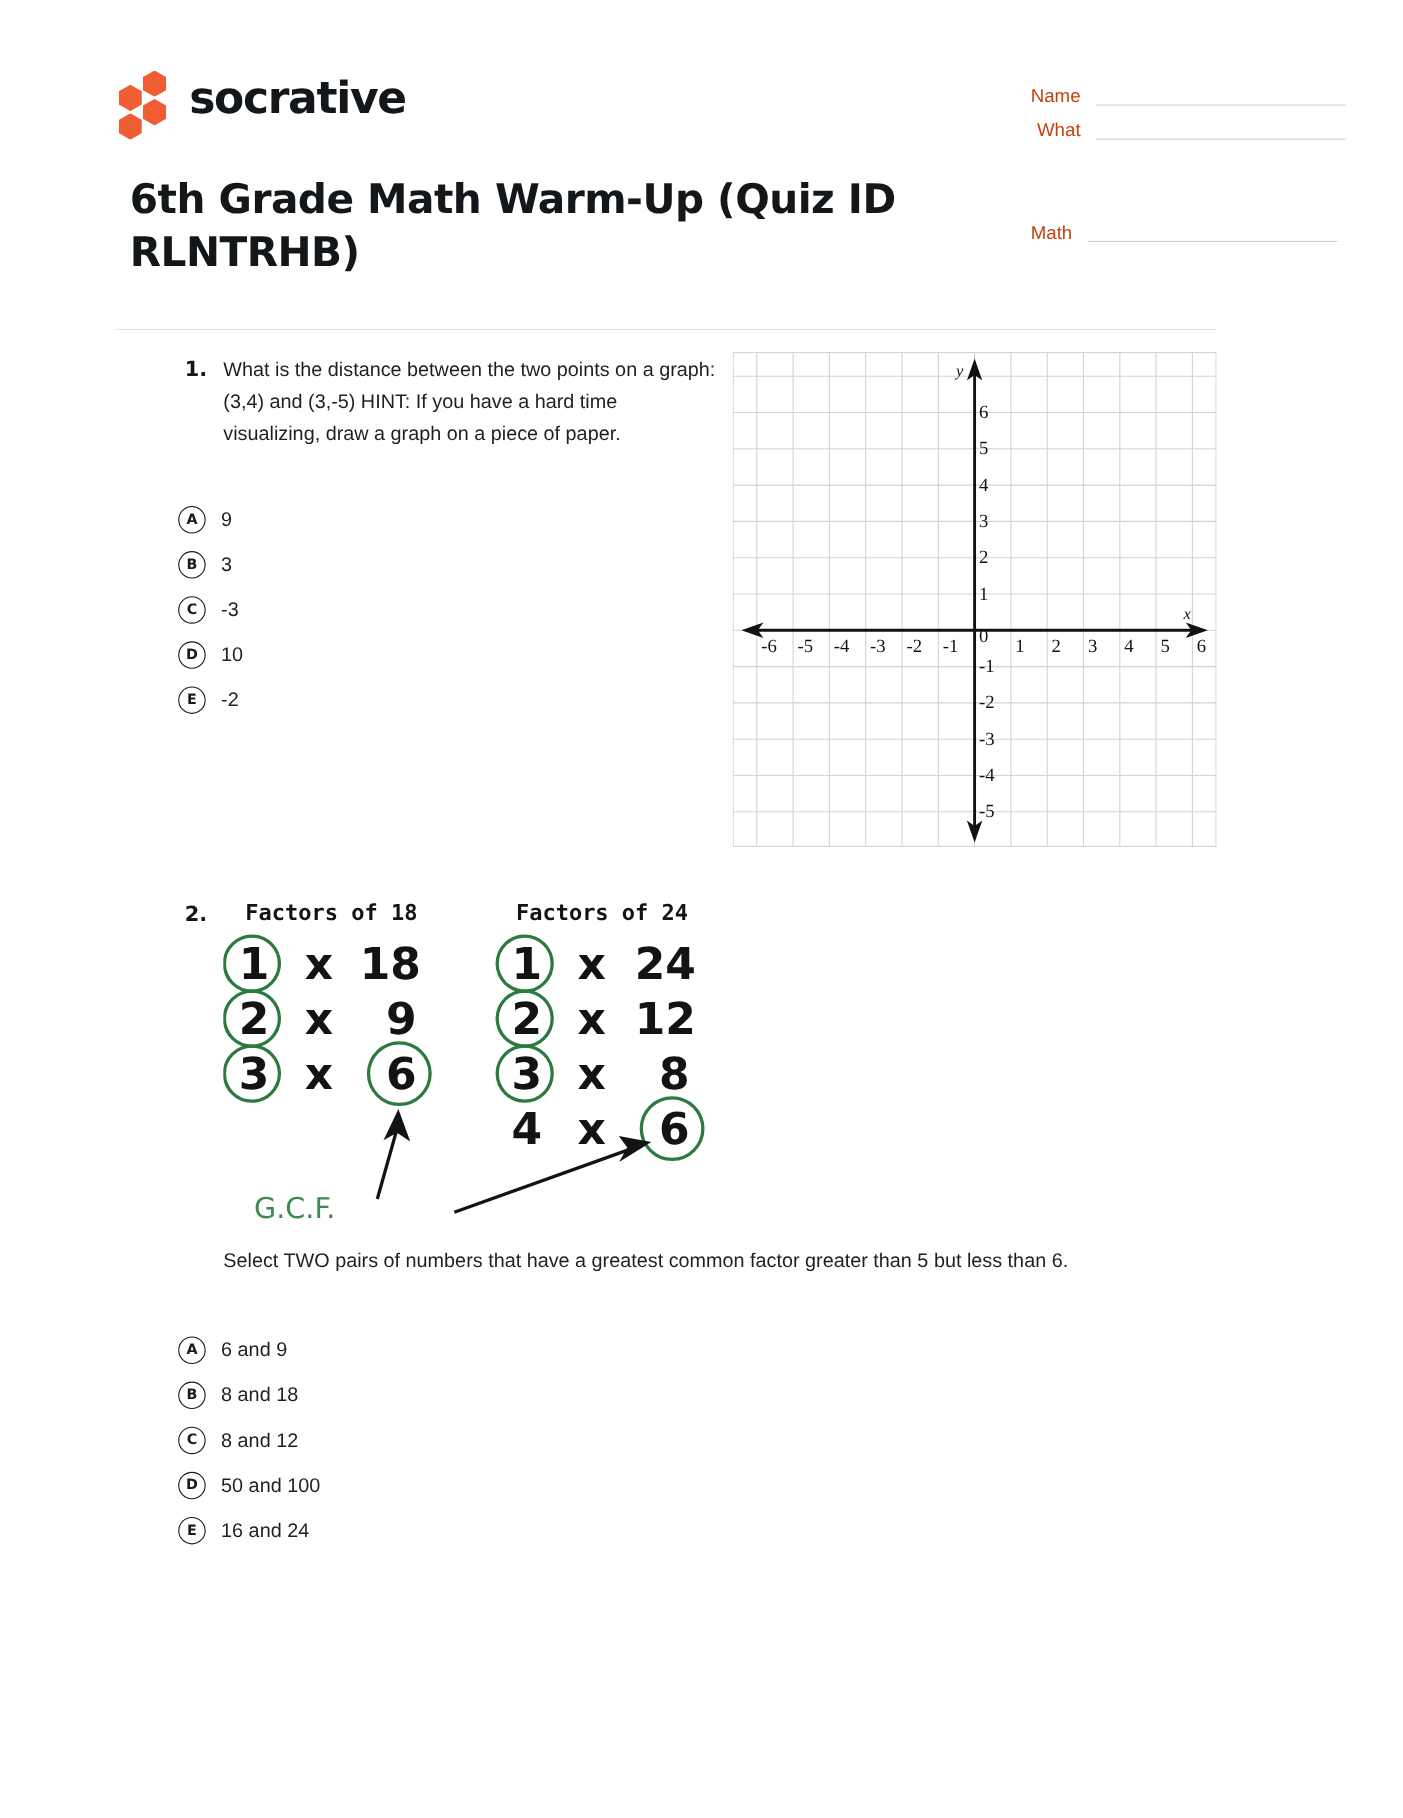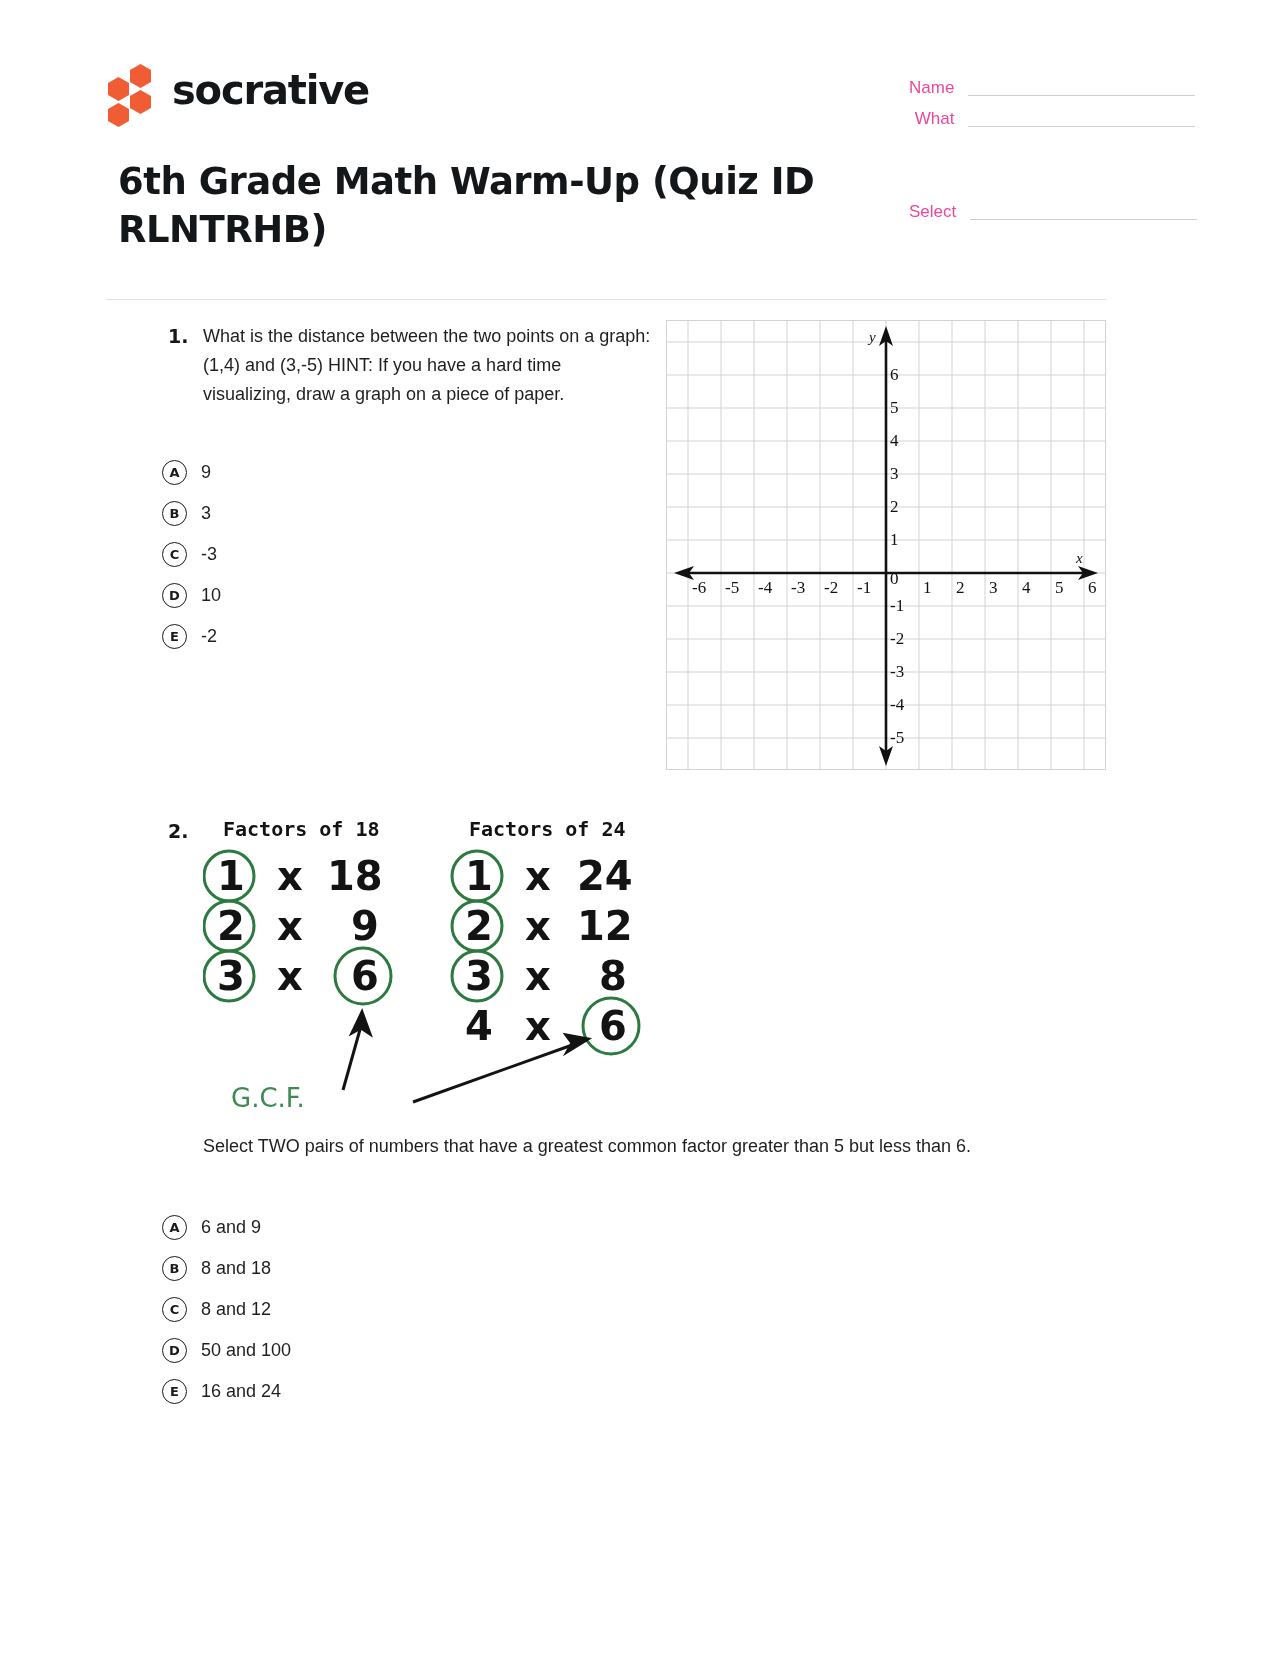--- a/index.html
+++ b/index.html
@@ -55,24 +55,25 @@
     letter-spacing: -0.5px;
     color: #14171a;
     font-family: "DejaVu Sans", sans-serif;
   }
 
   
   .field-block { position: absolute; }
   .field-row { display: flex; align-items: flex-end; justify-content: flex-end; }
   .field-label {
     font-size: 17px;
-    color: #ec4899;
+    color: #c2410c;
     padding-right: 14px;
     line-height: 1;
     white-space: nowrap;
+    margin-left: 28px;
   }
   .field-line {
     width: 227px;
     border-bottom: 1px solid #cfcfcf;
     height: 20px;
   }
 
   .fields-top { left: 803px; top: 18px; }
   .fields-top .field-row + .field-row { margin-top: 11px; }
   .fields-score { left: 803px; top: 142px; }
@@ -176,33 +177,33 @@
         <span class="field-line"></span>
       </div>
       <div class="field-row">
         <span class="field-label">What</span>
         <span class="field-line"></span>
       </div>
     </div>
 
     <div class="field-block fields-score">
       <div class="field-row">
-        <span class="field-label">Select</span>
+        <span class="field-label">Math</span>
         <span class="field-line"></span>
       </div>
     </div>
   </div>
 
   <div class="hr-divider"></div>
 
   <div class="question" id="q1">
     <div class="q-num">1.</div>
 
     <div class="q-body">
-      <div class="q-text">What is the distance between the two points on a graph: (1,4) and (3,-5) HINT: If you have a hard time visualizing, draw a graph on a piece of paper.</div>
+      <div class="q-text">What is the distance between the two points on a graph: (3,4) and (3,-5) HINT: If you have a hard time visualizing, draw a graph on a piece of paper.</div>
     </div>
 
     <div class="choices">
       <div class="choice">
         <span class="bubble">A</span>
         <span class="choice-text">9</span>
       </div>
       <div class="choice">
         <span class="bubble">B</span>
         <span class="choice-text">3</span>

